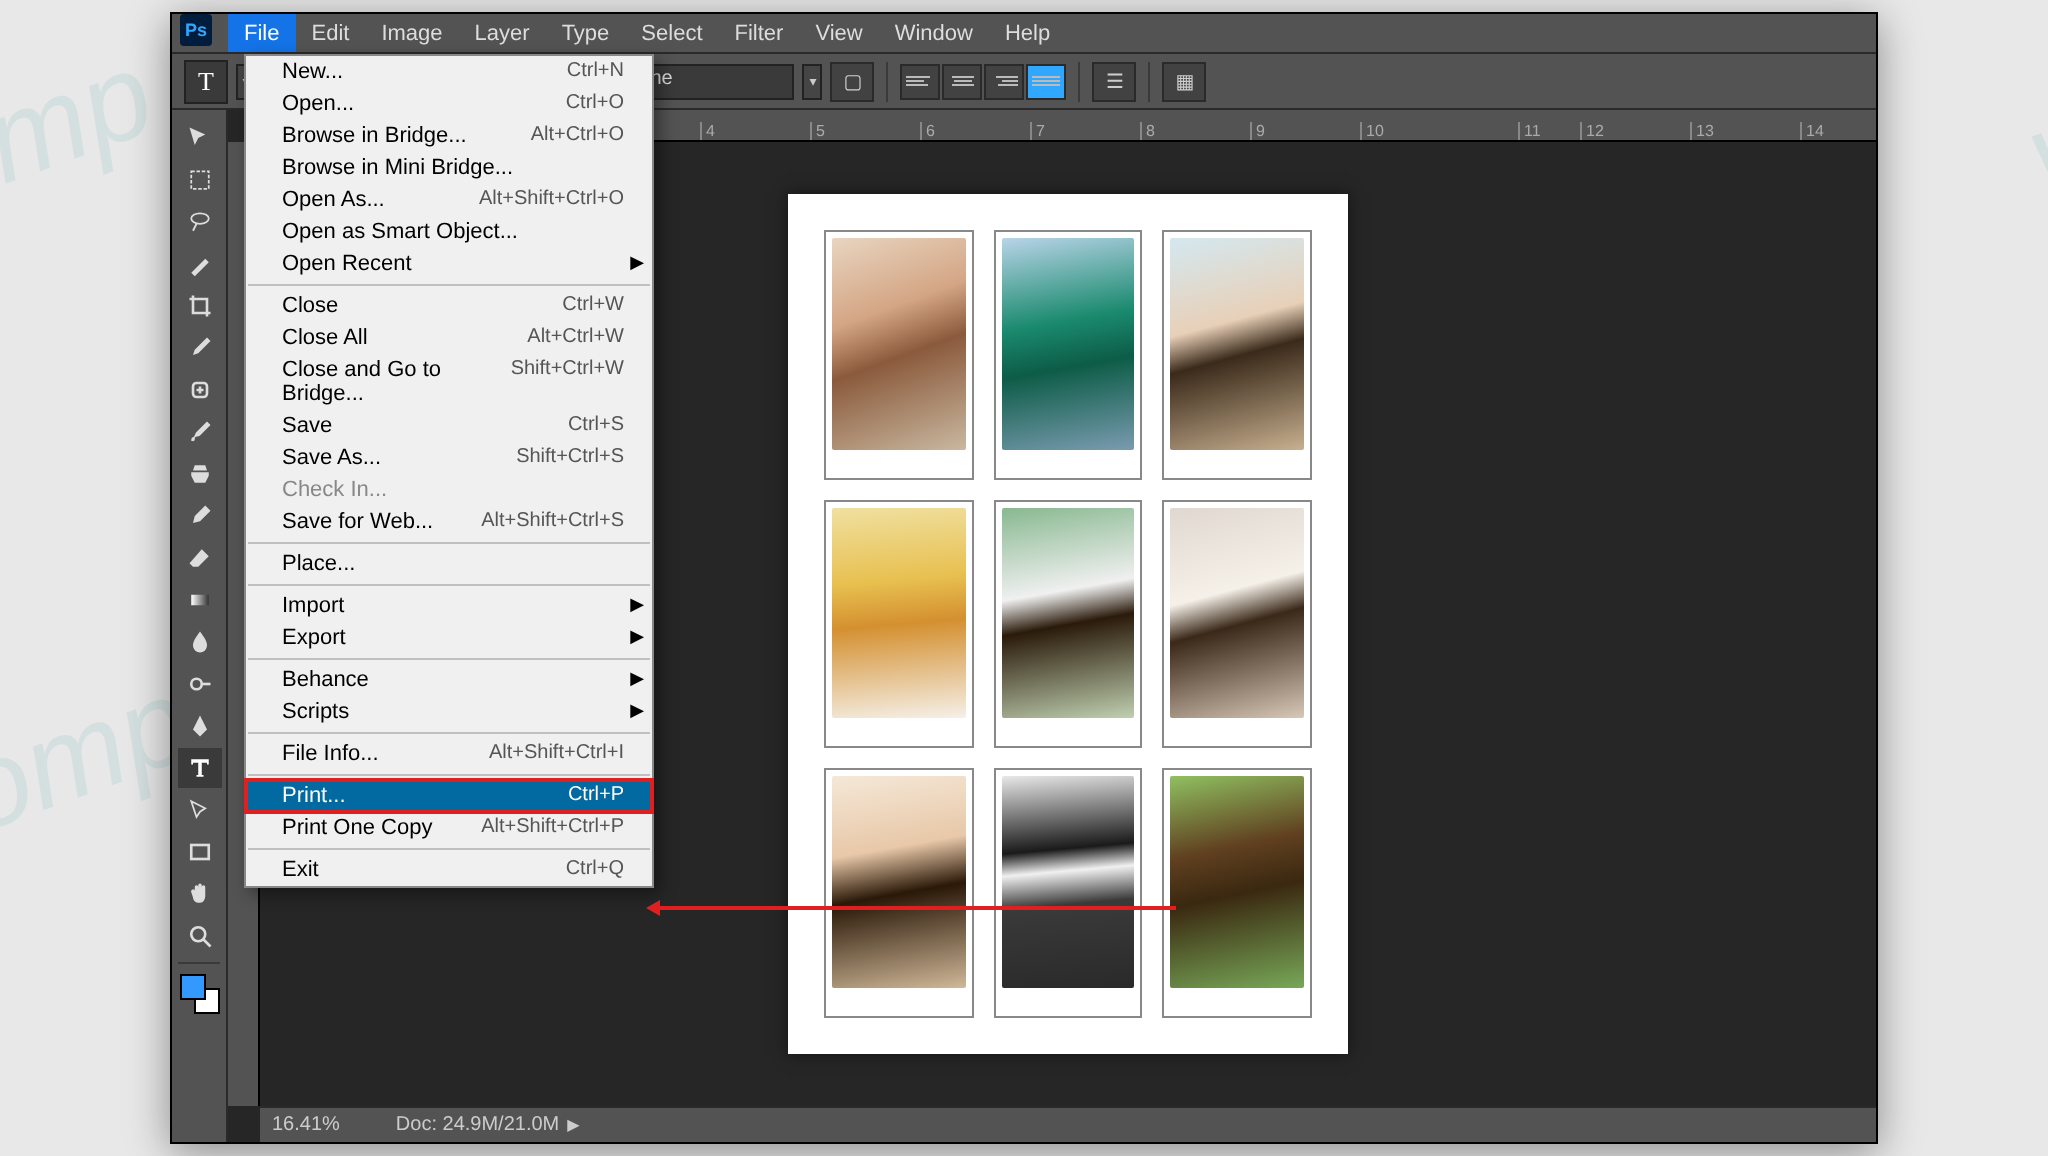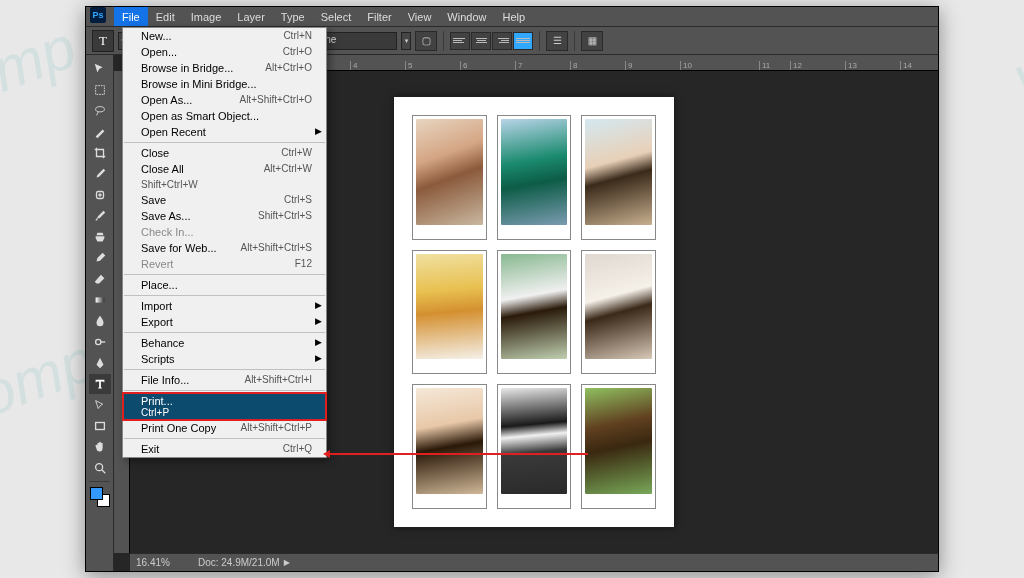--- a/index.html
+++ b/index.html
@@ -53,21 +53,21 @@
 .polaroid { background: #fff; border: 1px solid #888; padding: 3px 3px 14px 3px; }
 .photo { width: 100%; height: 100%; border-radius: 1px; }
 
 .status-bar { height: 18px; background: #535353; border-top: 1px solid #2a2a2a; display: flex; align-items: center; font-size: 10px; color: #ccc; padding: 0 6px; margin-left: 16px; }
 .status-zoom { margin-right: 28px; }
 .status-arrow { margin-left: 4px; font-size: 8px; }
 
 
 .dropdown { position: absolute; top: 20px; left: 36px; width: 205px; background: #f0f0f0; border: 1px solid #888; box-shadow: 3px 3px 8px rgba(0,0,0,0.4); font-size: 11px; color: #000; z-index: 10; }
 .dd-item { display: flex; justify-content: space-between; padding: 2px 14px 2px 18px; cursor: default; position: relative; }
-.dd-item.highlighted { background: #0c4a6e; color: #fff; flex-direction: column; }
+.dd-item.highlighted { background: #0369a1; color: #fff; }
 .dd-item.highlighted-box { outline: 2px solid #e02020; outline-offset: -1px; }
 .dd-item.disabled { color: #888; }
 .dd-shortcut { color: #555; font-size: 10px; }
 .dd-item.highlighted .dd-shortcut { color: #fff; }
 .dd-sep { height: 1px; background: #c0c0c0; margin: 2px 1px; }
 .dd-arrow { position: absolute; right: 4px; font-size: 9px; }
 
 .annotation-arrow { position: absolute; top: 446px; left: 242px; width: 260px; height: 2px; background: #e02020; z-index: 11; }
 .annotation-arrow::before { content: ''; position: absolute; left: -5px; top: -3px; border-right: 7px solid #e02020; border-top: 4px solid transparent; border-bottom: 4px solid transparent; }
 </style>
@@ -349,40 +349,37 @@
       <div class="dd-sep"></div>
       <div class="dd-item">
         <span>Close</span>
         <span class="dd-shortcut">Ctrl+W</span>
       </div>
       <div class="dd-item">
         <span>Close All</span>
         <span class="dd-shortcut">Alt+Ctrl+W</span>
       </div>
       <div class="dd-item">
+        <span>Close and Go to Bridge...</span>
         <span class="dd-shortcut">Shift+Ctrl+W</span>
       </div>
       <div class="dd-item">
         <span>Save</span>
         <span class="dd-shortcut">Ctrl+S</span>
       </div>
       <div class="dd-item">
         <span>Save As...</span>
         <span class="dd-shortcut">Shift+Ctrl+S</span>
       </div>
       <div class="dd-item disabled">
         <span>Check In...</span>
       </div>
       <div class="dd-item">
         <span>Save for Web...</span>
         <span class="dd-shortcut">Alt+Shift+Ctrl+S</span>
-      </div>
-      <div class="dd-item disabled">
-        <span>Revert</span>
-        <span class="dd-shortcut">F12</span>
       </div>
       <div class="dd-sep"></div>
       <div class="dd-item">
         <span>Place...</span>
       </div>
       <div class="dd-sep"></div>
       <div class="dd-item">
         <span>Import</span>
         <span class="dd-arrow">▶</span>
       </div>

